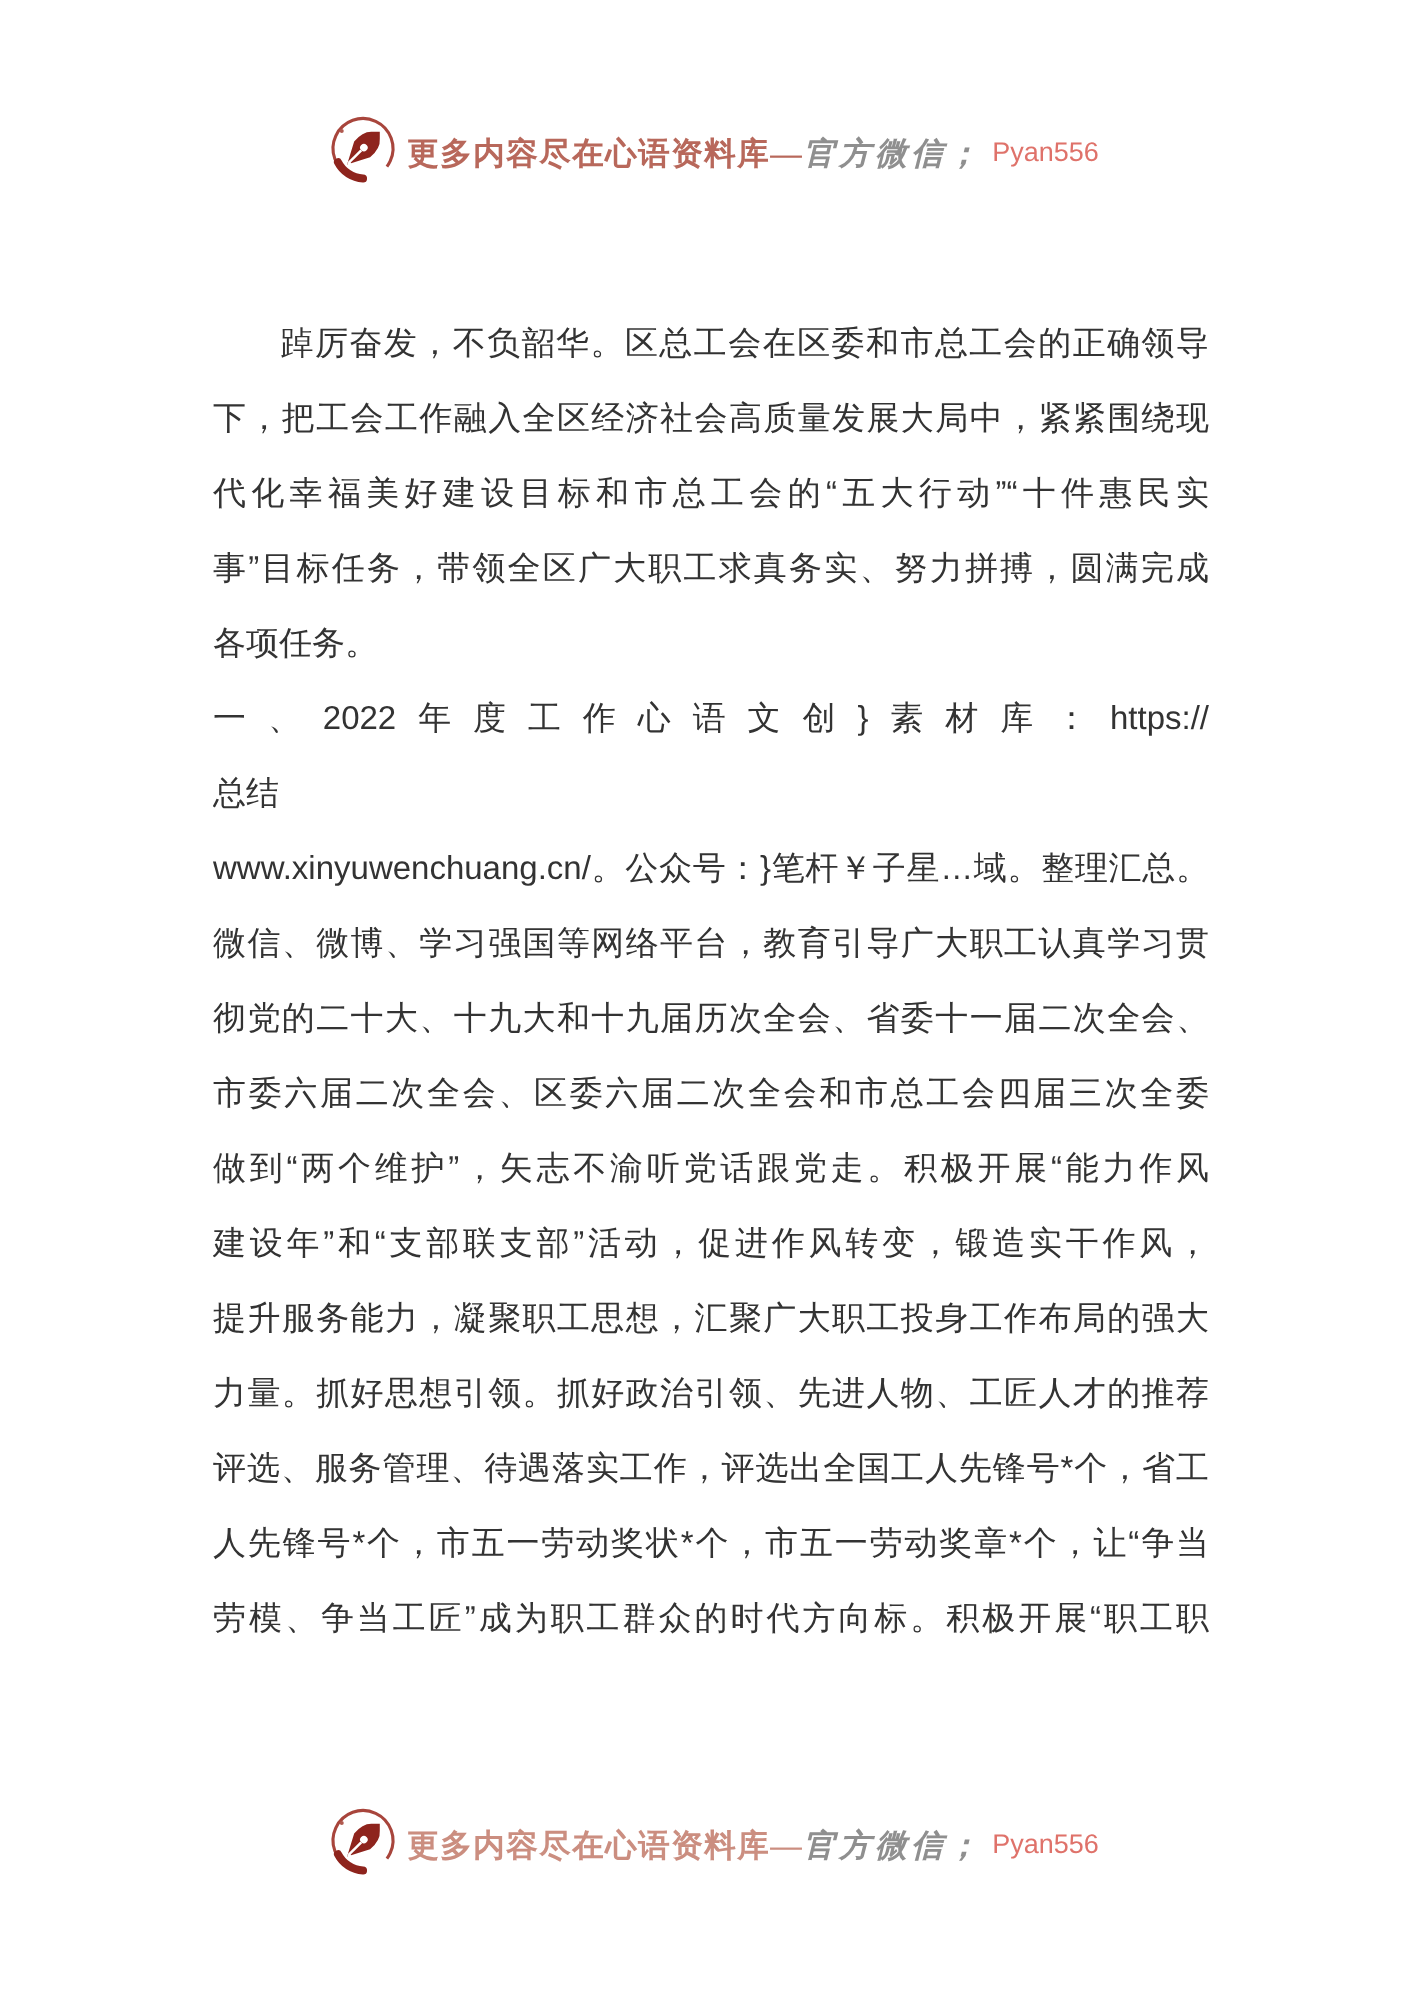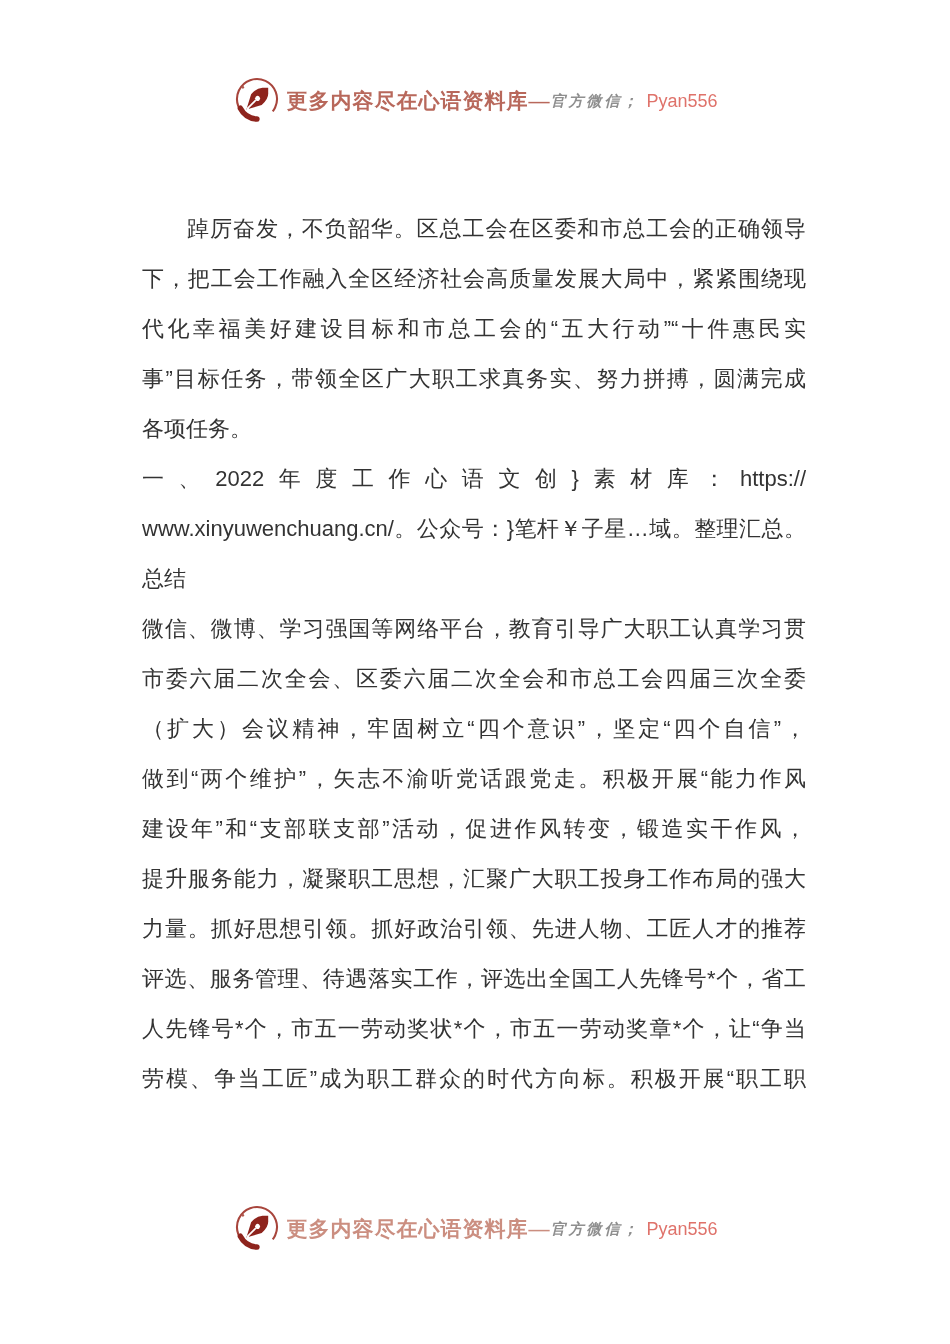--- a/index.html
+++ b/index.html
@@ -22,21 +22,21 @@
     font-family:"Liberation Serif",serif;
     font-size:21px;font-weight:bold;letter-spacing:1px;
     white-space:nowrap;
     text-align:center;
   }
   .header .brand{color:#b8685b;}
   .footer .brand{color:#cb8e80;}
   .wechat{
     font-family:"Liberation Serif",serif;
     font-style:italic;font-weight:bold;
-    font-size:15px;color:#8f8f8f;letter-spacing:3px;
+    font-size:21px;color:#8f8f8f;letter-spacing:3px;
     white-space:nowrap;
   }
   .wid{
     font-family:"Liberation Sans",sans-serif;
     font-size:18px;color:#df726a;margin-left:6px;
     white-space:nowrap;
   }
   
   .doc{
     position:absolute;left:142px;top:204px;width:664px;
@@ -75,25 +75,25 @@
     <span class="wid">Pyan556</span>
   </div>
 
   <div class="doc">
     <div class="ln jl ind">踔厉奋发，不负韶华。区总工会在区委和市总工会的正确领导</div>
     <div class="ln jl">下，把工会工作融入全区经济社会高质量发展大局中，紧紧围绕现</div>
     <div class="ln jl">代化幸福美好建设目标和市总工会的“五大行动”“十件惠民实</div>
     <div class="ln jl">事”目标任务，带领全区广大职工求真务实、努力拼搏，圆满完成</div>
     <div class="ln plain">各项任务。</div>
     <div class="ln jl">一、2022年度工作心语文创}素材库：https://</div>
+    <div class="ln plain">总结</div>
     <div class="ln jl">www.xinyuwenchuang.cn/。公众号：}笔杆￥子星…域。整理汇总。</div>
-    <div class="ln plain">总结</div>
     <div class="ln jl">微信、微博、学习强国等网络平台，教育引导广大职工认真学习贯</div>
+    <div class="ln jl">彻党的二十大、十九大和十九届历次全会、省委十一届二次全会、</div>
     <div class="ln jl">市委六届二次全会、区委六届二次全会和市总工会四届三次全委</div>
-    <div class="ln jl">（扩大）会议精神，牢固树立“四个意识”，坚定“四个自信”，</div>
     <div class="ln jl">做到“两个维护”，矢志不渝听党话跟党走。积极开展“能力作风</div>
     <div class="ln jl">建设年”和“支部联支部”活动，促进作风转变，锻造实干作风，</div>
     <div class="ln jl">提升服务能力，凝聚职工思想，汇聚广大职工投身工作布局的强大</div>
     <div class="ln jl">力量。抓好思想引领。抓好政治引领、先进人物、工匠人才的推荐</div>
     <div class="ln jl">评选、服务管理、待遇落实工作，评选出全国工人先锋号*个，省工</div>
     <div class="ln jl">人先锋号*个，市五一劳动奖状*个，市五一劳动奖章*个，让“争当</div>
     <div class="ln jl">劳模、争当工匠”成为职工群众的时代方向标。积极开展“职工职</div>
   </div>
 
   <div class="watermark footer">

